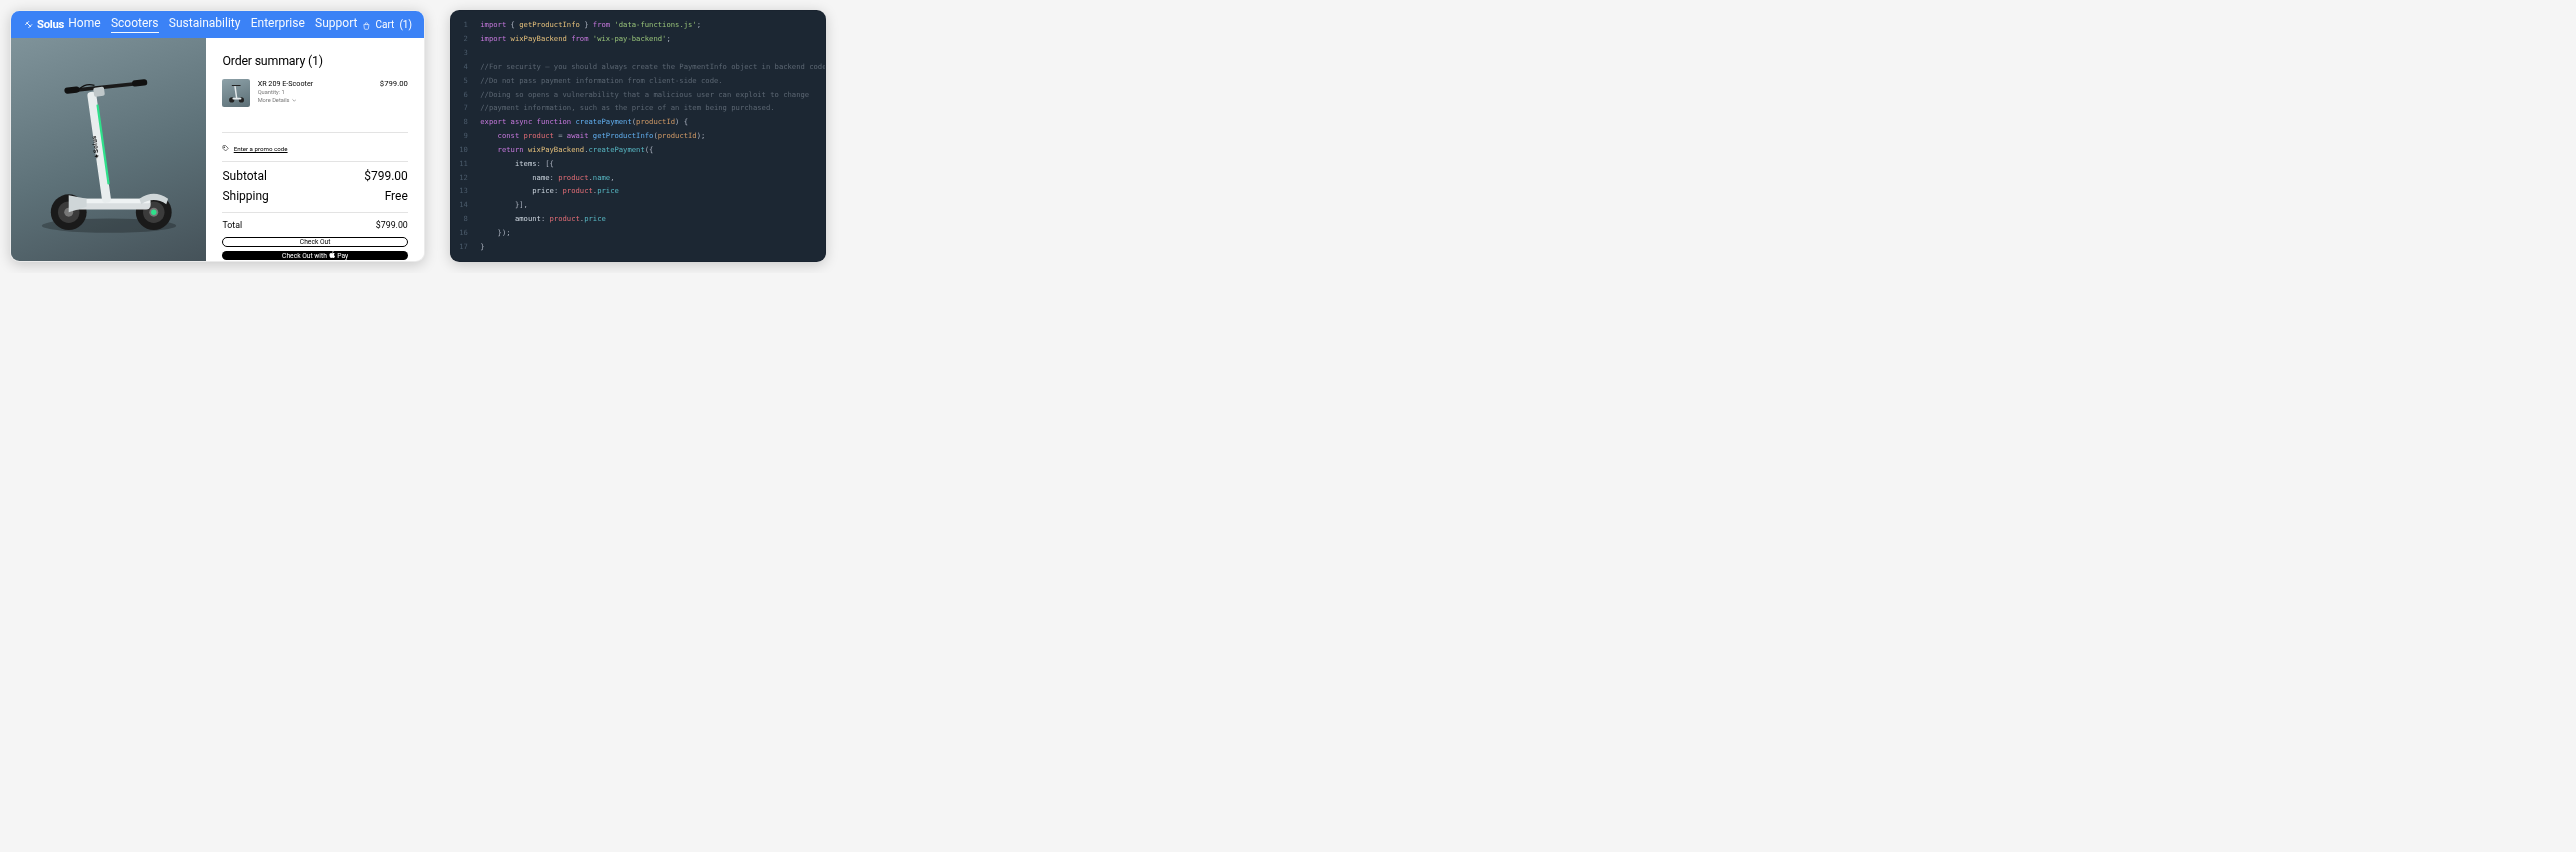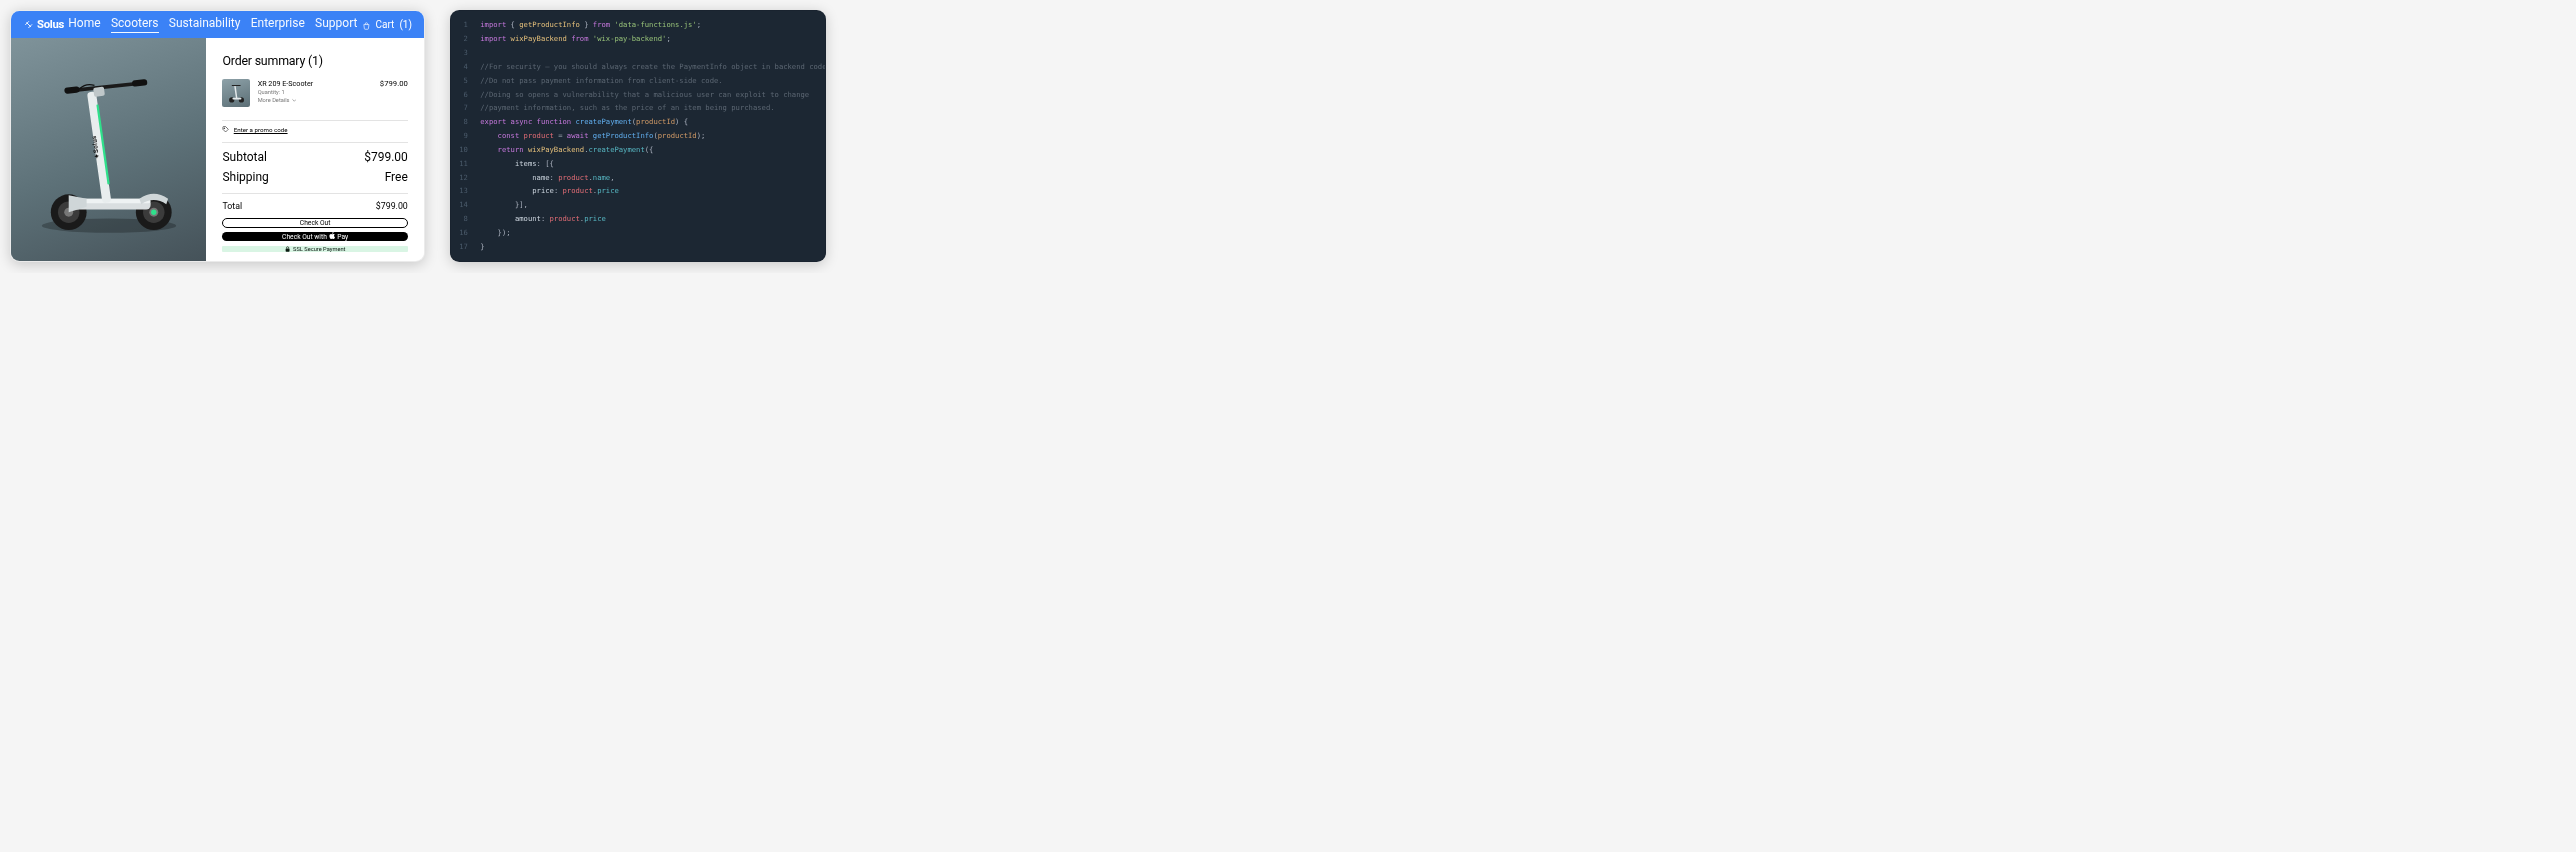--- a/index.html
+++ b/index.html
@@ -85,23 +85,23 @@
   .summary h1 {
     font-size: 12.4px;
     font-weight: 400;
     letter-spacing: -0.2px;
     margin-bottom: 11.3px;
     color: #000;
   }
   .line-item {
     display: flex;
     gap: 7.2px;
-    padding-bottom: 13px;
+    padding-bottom: 25px;
     border-bottom: 0.5px solid #e3e3e3;
-    margin-bottom: 5px;
+    margin-bottom: 12px;
   }
   .thumb {
     width: 28px; height: 28px;
     border-radius: 2.1px;
     background: linear-gradient(160deg,#8ea2a9,#5b6e75);
     flex-shrink: 0;
     display:flex; align-items:center; justify-content:center;
   }
   .thumb svg { width:80%; }
   .li-text { flex:1; display:flex; flex-direction:column; gap:1.5px; }

